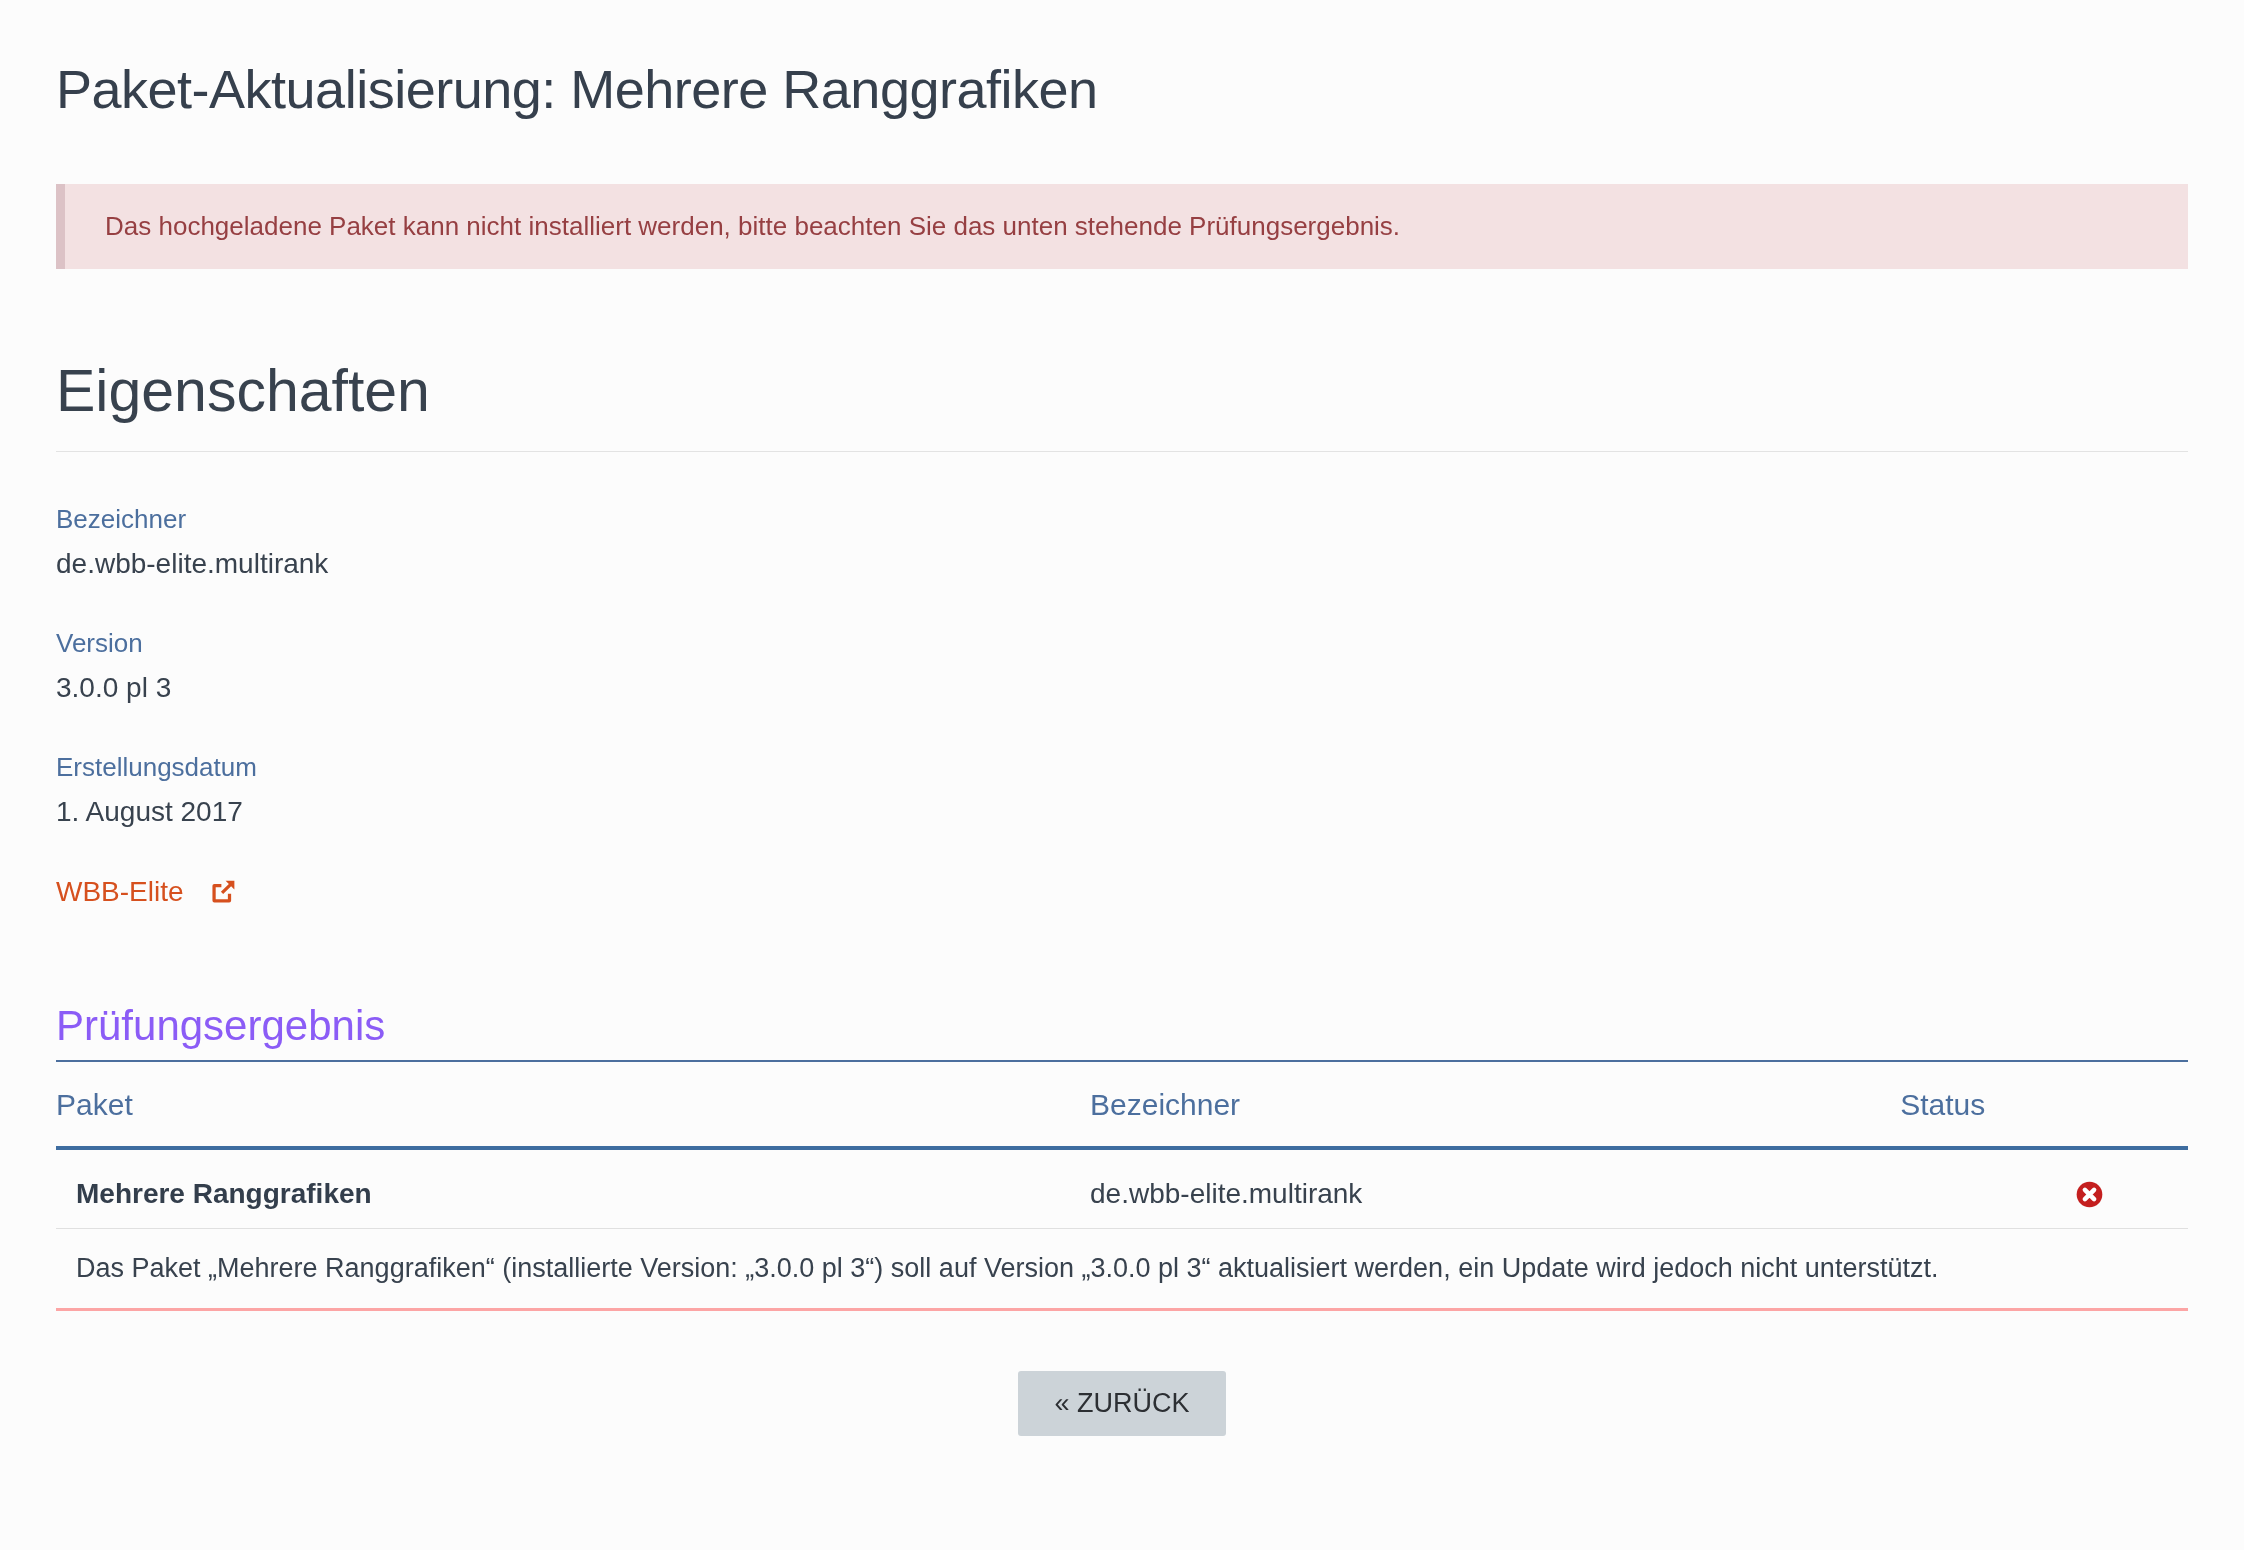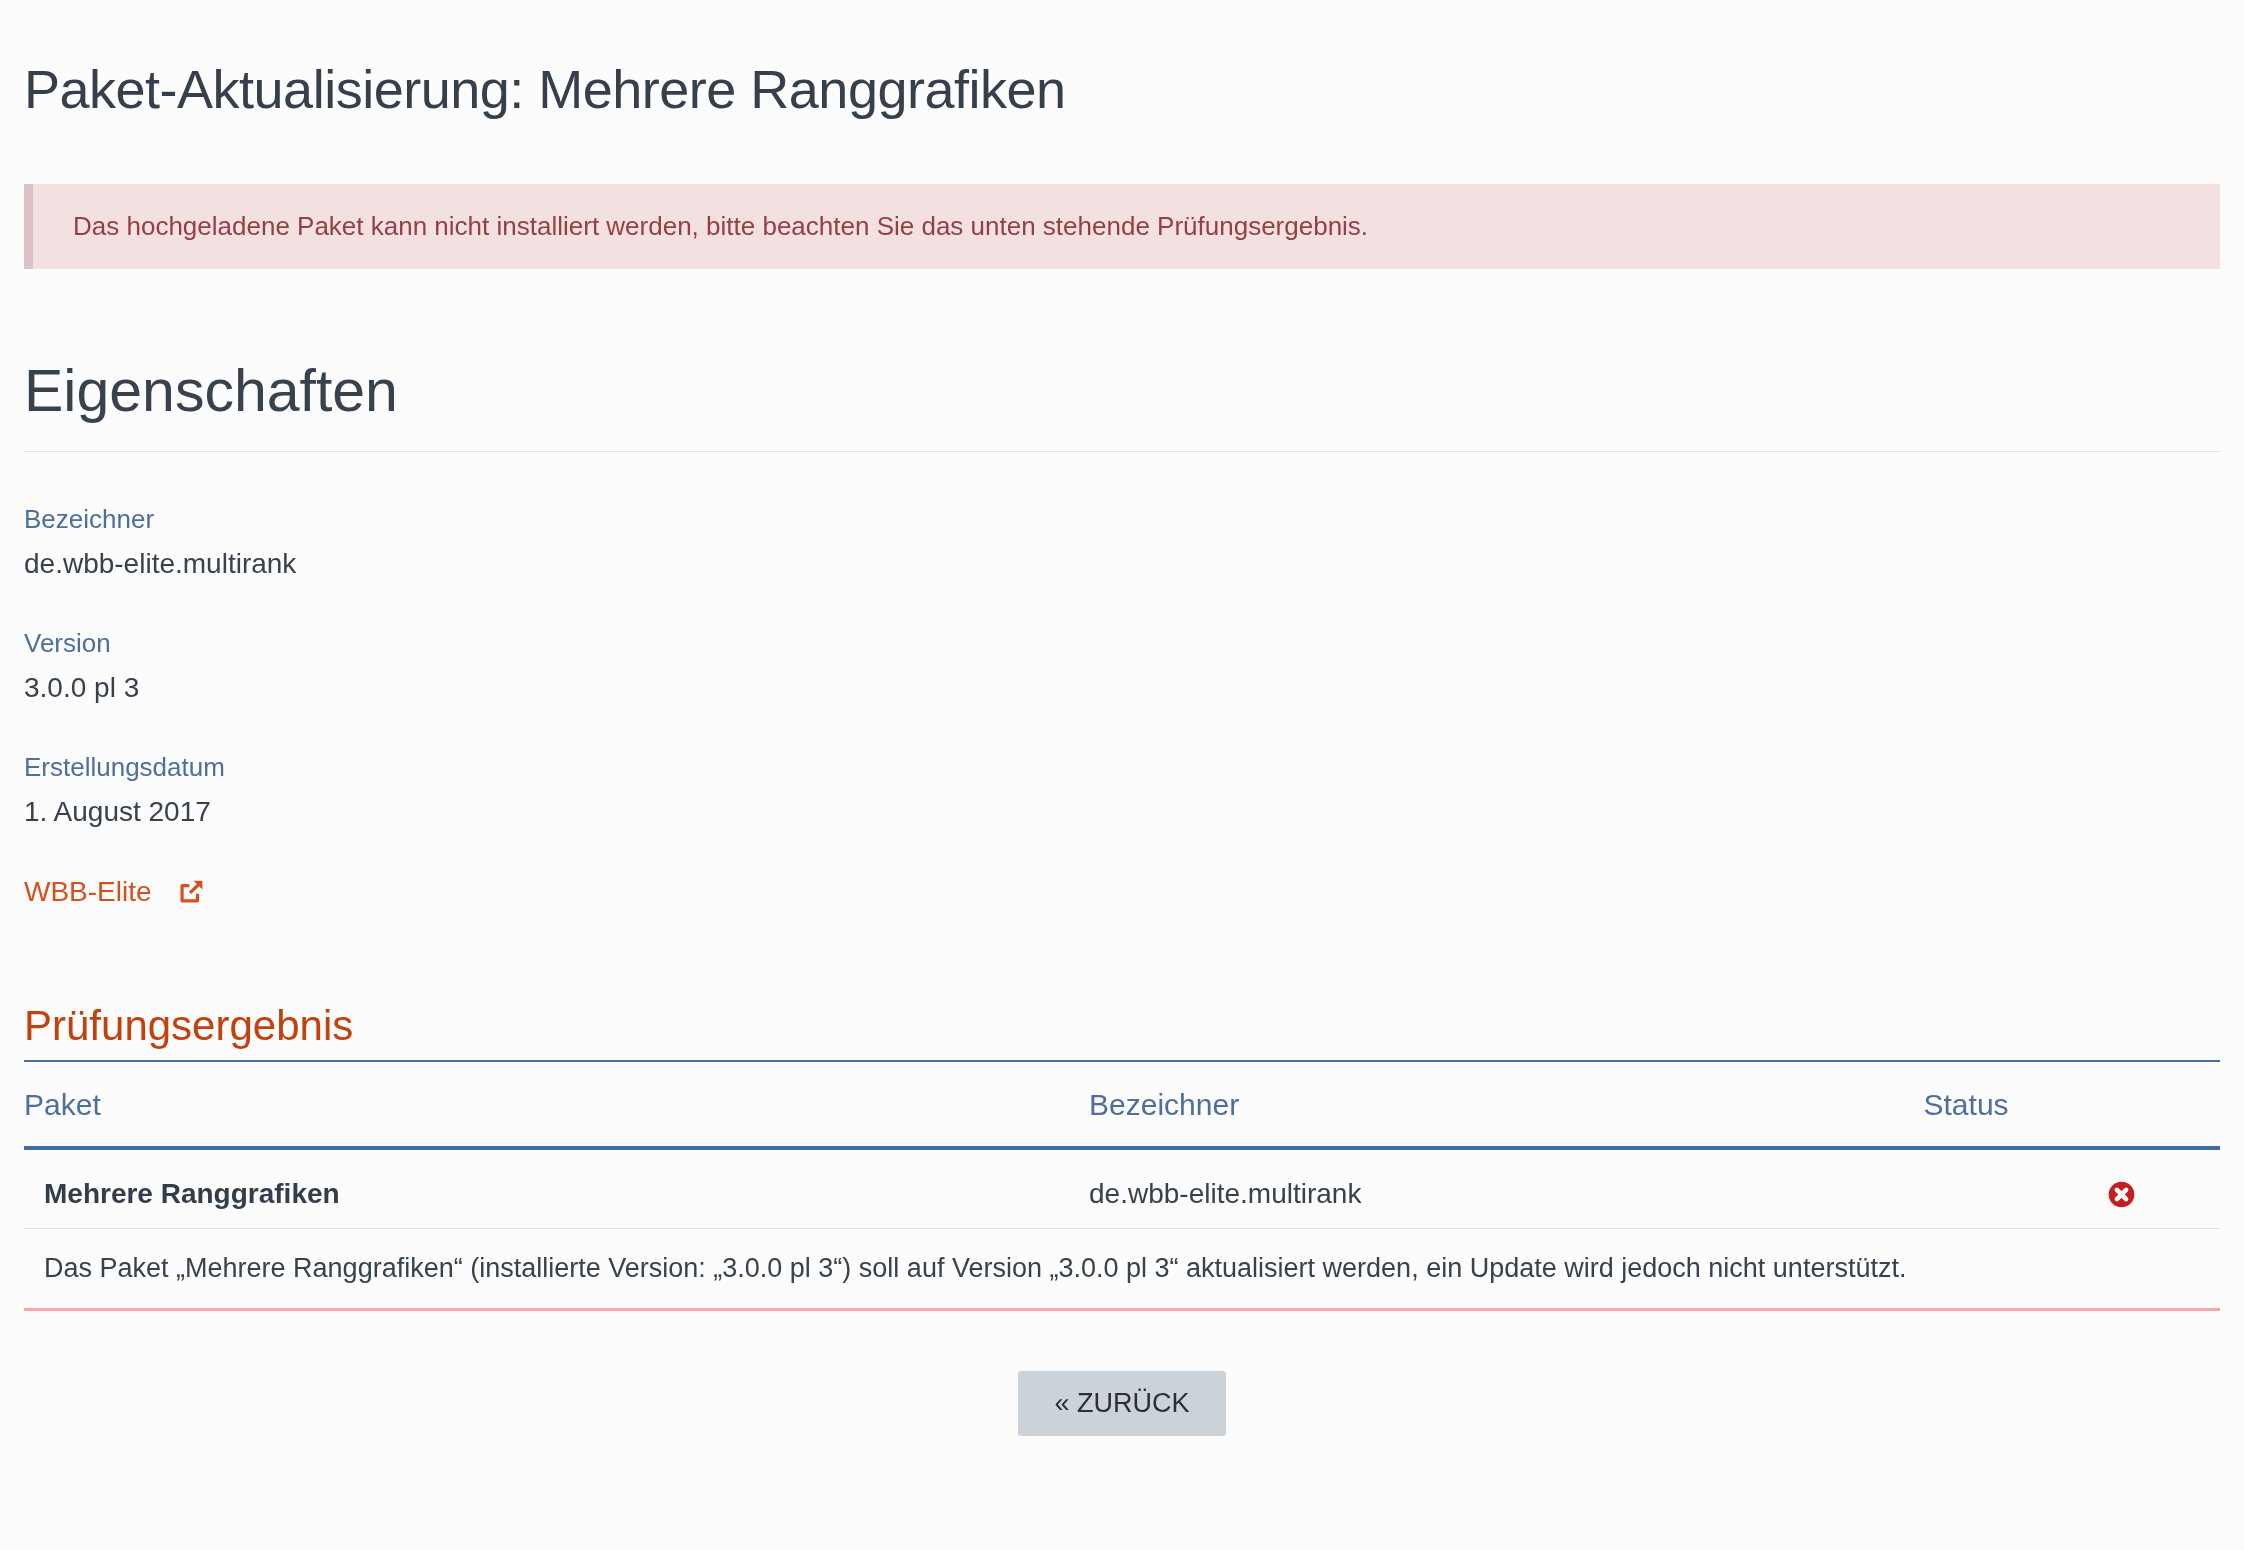--- a/index.html
+++ b/index.html
@@ -3,21 +3,21 @@
 <meta charset="utf-8">
 <style>
   * { margin: 0; padding: 0; box-sizing: border-box; }
   html, body { width: 2244px; height: 1550px; }
   body {
     background: #fcfcfc;
     font-family: "Liberation Sans", "DejaVu Sans", sans-serif;
     color: #38424e;
     overflow: hidden;
   }
-  .page { padding: 0 24px; }
+  .page { padding: 0 56px; }
 
   
   .content-header { margin-top: 58px; }
   .content-title {
     font-size: 54px;
     font-weight: 300;
     color: #36404d;
     letter-spacing: -0.5px;
   }
   .content-subtitle {
@@ -68,21 +68,21 @@
     align-items: center;
     gap: 26px;
   }
   .ext-icon svg { display: block; }
 
   
   .section-validation { margin-top: 94px; }
   .section-title-blue {
     font-size: 42px;
     font-weight: 300;
-    color: #c2410c;
+    color: #8b5cf6;
   }
   table.validation-table {
     margin-top: 10px;
     width: 100%;
     border-collapse: collapse;
     border-top: 2px solid #4c6f9e;
     border-bottom: 3px solid #fca5a5;
   }
   table.validation-table th {
     font-size: 30px;

